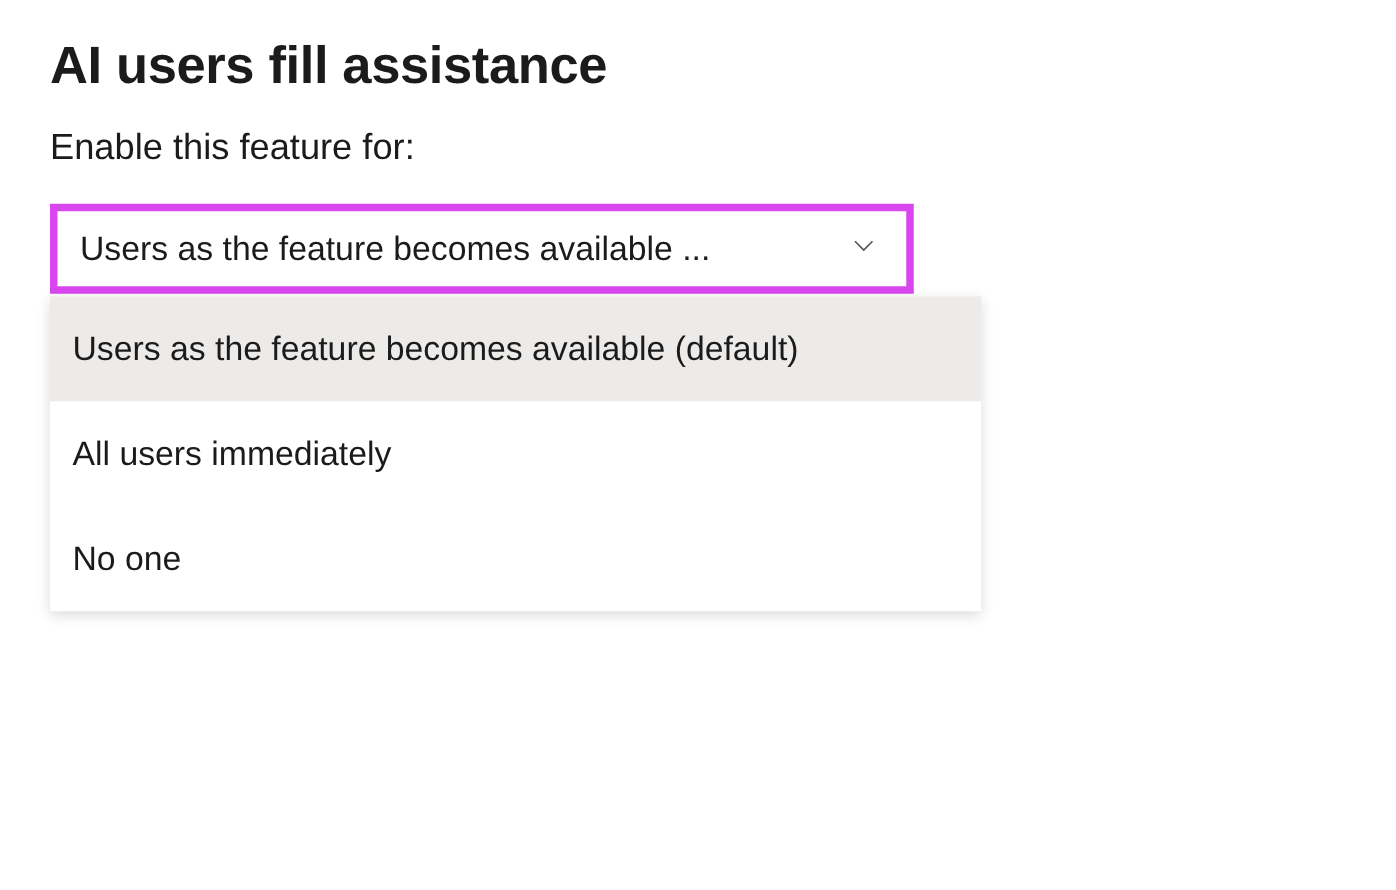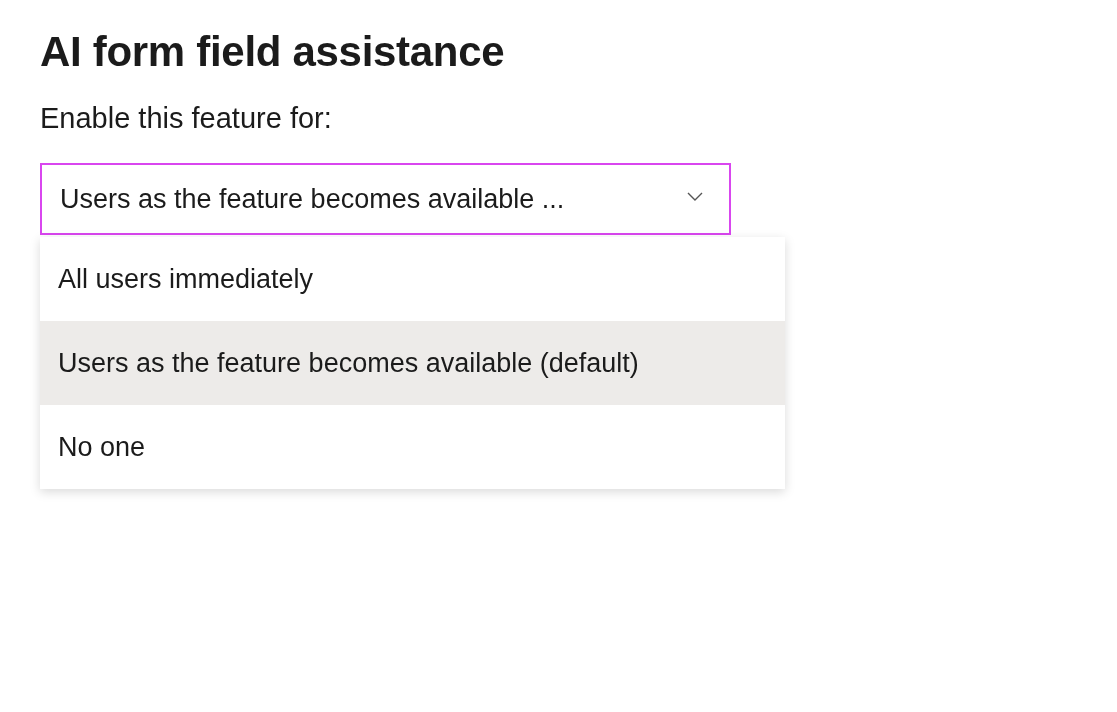--- a/index.html
+++ b/index.html
@@ -6,21 +6,21 @@
     html, body { width: 1117px; height: 712px; background: #fff; font-family: "Segoe UI", Arial, sans-serif; color: #1b1b1b; }
     .page { padding: 28px 40px 40px 40px; }
     h1.section-title { font-size: 42px; font-weight: 700; color: #1b1b1b; margin-bottom: 26px; letter-spacing: -0.3px; }
     .description { font-size: 29px; line-height: 1.45; color: #1b1b1b; margin-bottom: 78px; max-width: 1050px; }
     .description a { color: #6b2f7a; text-decoration: underline; }
     .external-icon { display: inline-block; vertical-align: -2px; margin-left: 8px; }
     .field-label { font-size: 29px; color: #1b1b1b; margin-bottom: 28px; }
     .select-wrap { position: relative; width: 745px; }
     .select-box {
       width: 691px; height: 72px;
-      border: 2px solid #d946ef; background: #fff;
+      border: 6px solid #d946ef; background: #fff;
       display: flex; align-items: center; justify-content: space-between;
       padding: 0 22px 0 18px; font-size: 27px; color: #1b1b1b;
       cursor: pointer; font-family: inherit;
     }
     .select-box .chev { flex: 0 0 auto; margin-left: 14px; }
     .select-text { white-space: nowrap; overflow: hidden; text-overflow: ellipsis; }
     .dropdown {
       width: 745px; background: #fff;
       box-shadow: 0 3px 10px rgba(0,0,0,0.15);
       margin-top: 2px;
@@ -28,40 +28,40 @@
     .option {
       height: 84px; display: flex; align-items: center;
       padding: 0 18px; font-size: 27px; color: #1b1b1b; cursor: pointer;
     }
     .option.selected { background: #edebe9; }
   </style>
 </head>
 <body>
 
 <div class="page">
-  <h1 class="section-title">AI form field assistance</h1>
+  <h1 class="section-title">AI users fill assistance</h1>
 
 
   <div class="field-label">Enable this feature for:</div>
 
   <div class="select-wrap">
     <div class="select-box" role="button">
       <span class="select-text">Users as the feature becomes available ...</span>
       <span class="chev">
         <svg width="24" height="24" viewBox="0 0 24 24" fill="none" stroke="#555" stroke-width="1.4">
           <polyline points="5 9 12 16 19 9"></polyline>
         </svg>
       </span>
     </div>
 
     <div class="dropdown" role="listbox">
+      <div class="option selected">
+        <span>Users as the feature becomes available (default)</span>
+      </div>
       <div class="option">
         <span>All users immediately</span>
-      </div>
-      <div class="option selected">
-        <span>Users as the feature becomes available (default)</span>
       </div>
       <div class="option">
         <span>No one</span>
       </div>
     </div>
   </div>
 </div>
 
 </body></html>

